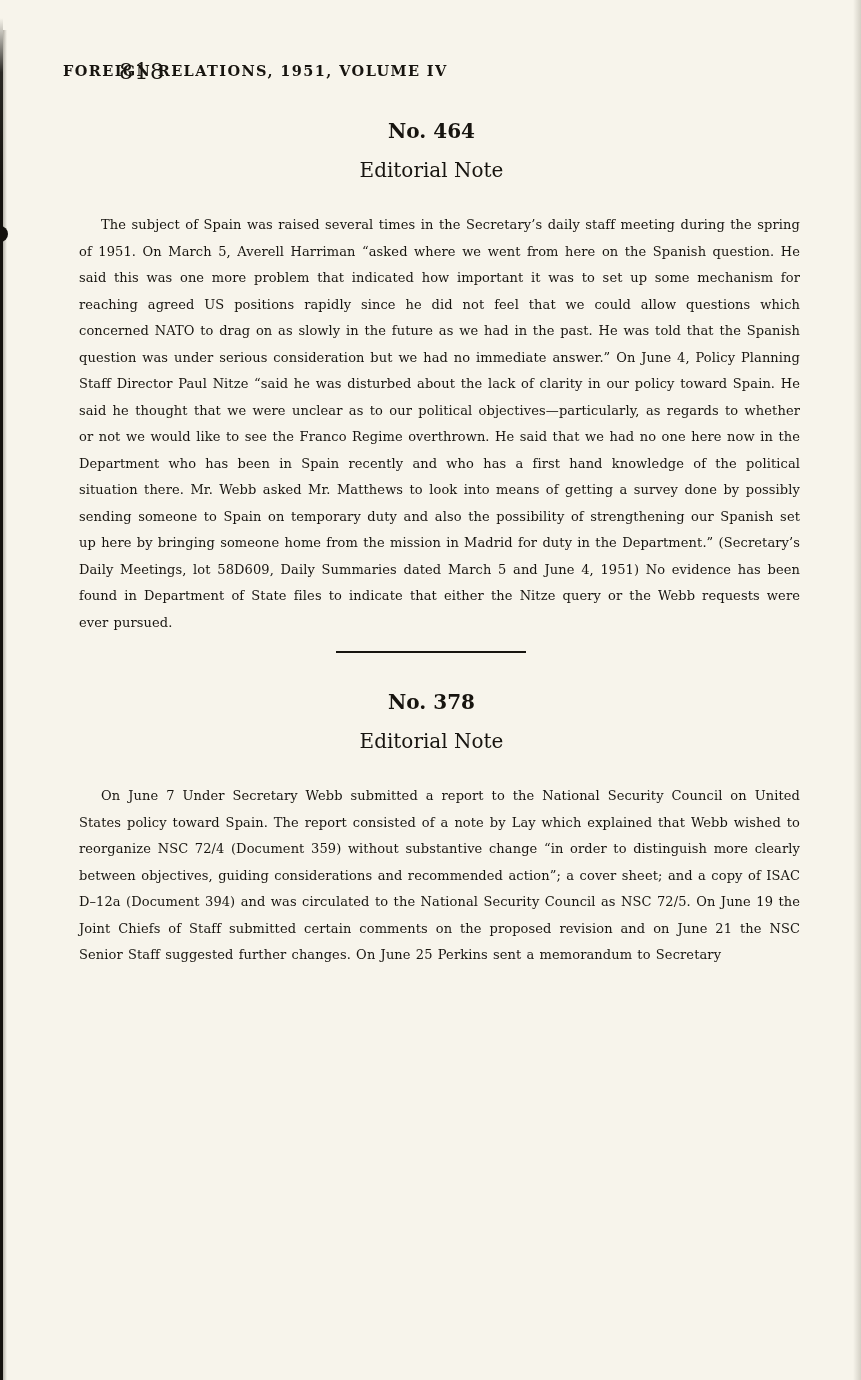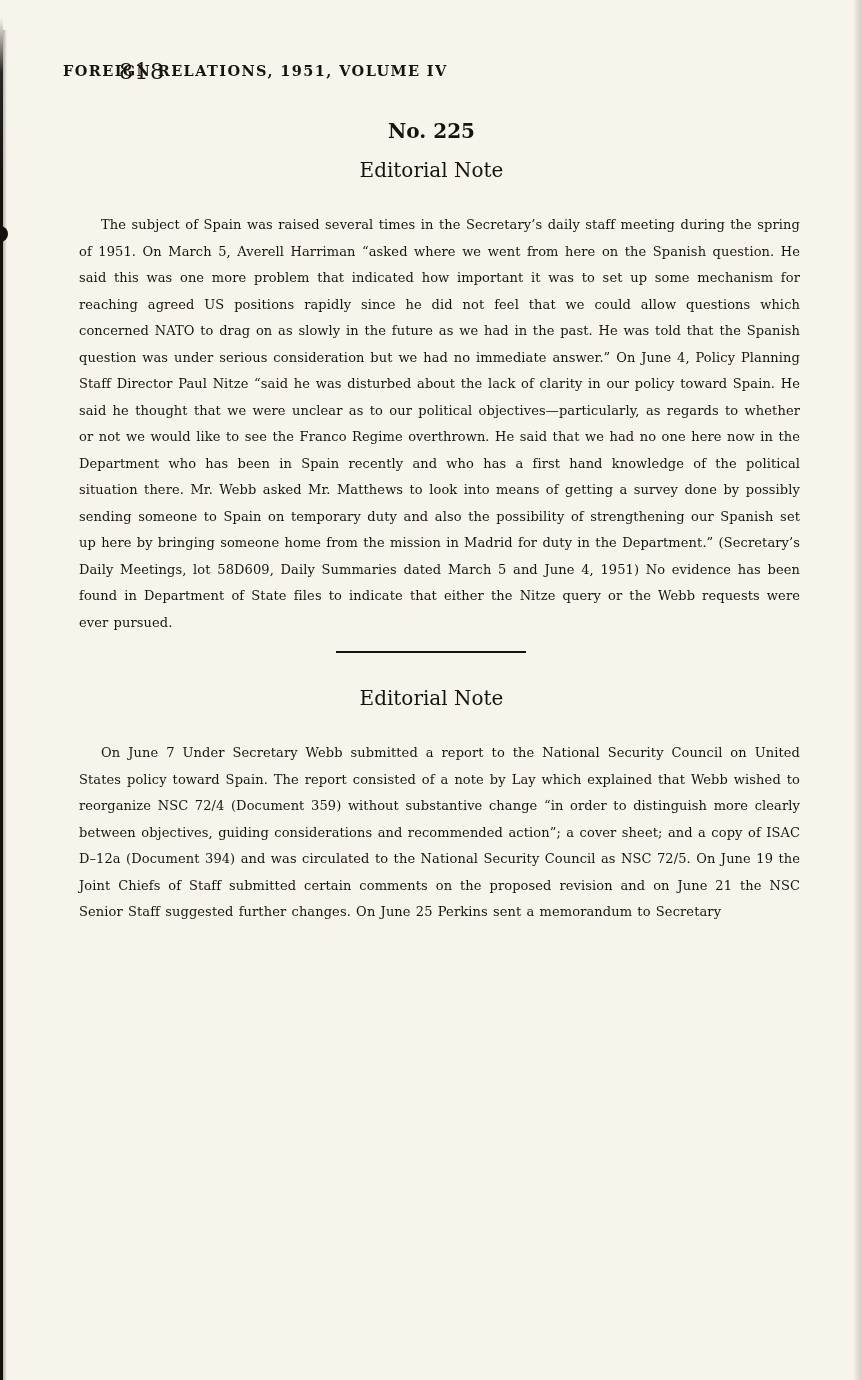--- a/index.html
+++ b/index.html
@@ -121,25 +121,26 @@
   <div class="scan-edge-left-soft"></div>
   <div class="scan-blot"></div>
   <div class="scan-edge-right"></div>
 
   <header class="running-head">
     <span class="folio">818</span>
     <div class="head-title">FOREIGN RELATIONS, 1951, VOLUME IV</div>
   </header>
 
   <section class="entry">
-    <h2 class="doc-number">No. 225</h2>
+    <h2 class="doc-number">No. 464</h2>
     <h3 class="doc-type">Editorial Note</h3>
     <p class="body-text">The subject of Spain was raised several times in the Secretary’s daily staff meeting during the spring of 1951. On March 5, Averell Harriman “asked where we went from here on the Spanish question. He said this was one more problem that indicated how important it was to set up some mechanism for reaching agreed US positions rapidly since he did not feel that we could allow questions which concerned NATO to drag on as slowly in the future as we had in the past. He was told that the Spanish question was under serious consideration but we had no immediate answer.” On June 4, Policy Planning Staff Director Paul Nitze “said he was disturbed about the lack of clarity in our policy toward Spain. He said he thought that we were unclear as to our political objectives—particularly, as regards to whether or not we would like to see the Franco Regime overthrown. He said that we had no one here now in the Department who has been in Spain recently and who has a first hand knowledge of the political situation there. Mr. Webb asked Mr. Matthews to look into means of getting a survey done by possibly sending someone to Spain on temporary duty and also the possibility of strengthening our Spanish set up here by bringing someone home from the mission in Madrid for duty in the Department.” (Secretary’s Daily Meetings, lot 58D609, Daily Summaries dated March 5 and June 4, 1951) No evidence has been found in Department of State files to indicate that either the Nitze query or the Webb requests were ever pursued.</p>
   </section>
 
   <hr class="section-divider">
 
   <section class="entry entry-spacer">
+    <h2 class="doc-number">No. 378</h2>
     <h3 class="doc-type">Editorial Note</h3>
     <p class="body-text">On June 7 Under Secretary Webb submitted a report to the National Security Council on United States policy toward Spain. The report consisted of a note by Lay which explained that Webb wished to reorganize NSC 72/4 (Document 359) without substantive change “in order to distinguish more clearly between objectives, guiding considerations and recommended action”; a cover sheet; and a copy of ISAC D–12a (Document 394) and was circulated to the National Security Council as NSC 72/5. On June 19 the Joint Chiefs of Staff submitted certain comments on the proposed revision and on June 21 the NSC Senior Staff suggested further changes. On June 25 Perkins sent a memorandum to Secretary</p>
   </section>
 
 </div>
 
 </body></html>

